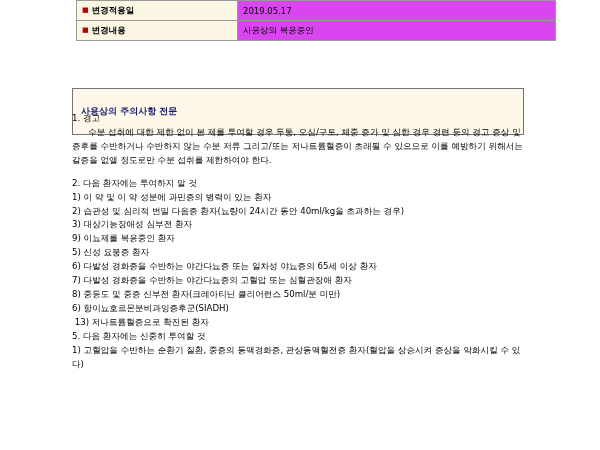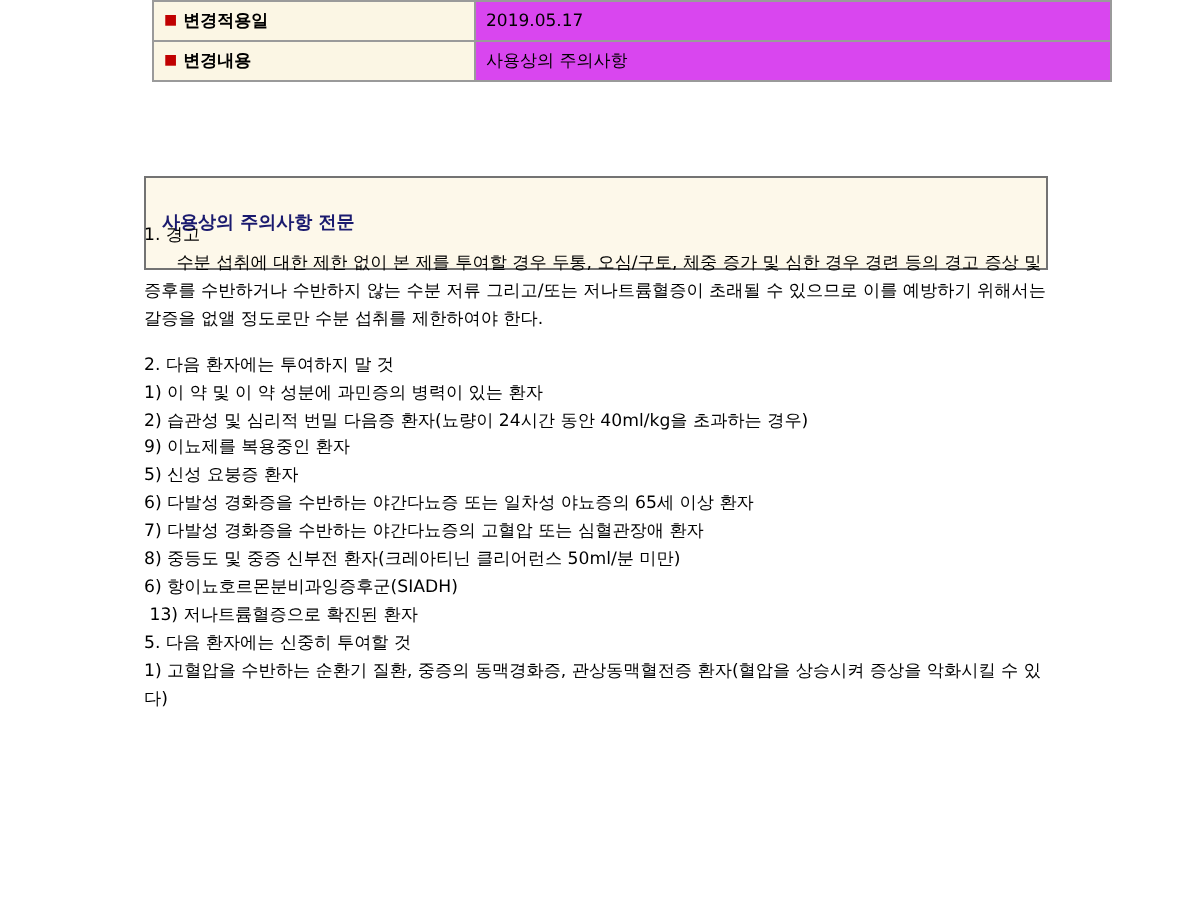--- a/index.html
+++ b/index.html
@@ -93,33 +93,34 @@
 <div class="page">
 
   <table class="top-table">
     <tbody>
       <tr>
         <td class="label"><span class="bullet">■</span><span>변경적용일</span></td>
         <td class="value">2019.05.17</td>
       </tr>
       <tr>
         <td class="label"><span class="bullet">■</span><span>변경내용</span></td>
-        <td class="value">사용상의 주의사항</td>
+        <td class="value">사용상의 복용중인</td>
       </tr>
     </tbody>
   </table>
 
   <div class="section-box">사용상의 주의사항 전문</div>
 
   <div class="body-text">
     <p>1. 경고</p>
     <p class="p-indent">   수분 섭취에 대한 제한 없이 본 제를 투여할 경우 두통, 오심/구토, 체중 증가 및 심한 경우 경련 등의 경고 증상 및 증후를 수반하거나 수반하지 않는 수분 저류 그리고/또는 저나트륨혈증이 초래될 수 있으므로 이를 예방하기 위해서는 갈증을 없앨 정도로만 수분 섭취를 제한하여야 한다.</p>
     <p class="p-gap">2. 다음 환자에는 투여하지 말 것</p>
     <p>1) 이 약 및 이 약 성분에 과민증의 병력이 있는 환자</p>
     <p>2) 습관성 및 심리적 번밀 다음증 환자(뇨량이 24시간 동안 40ml/kg을 초과하는 경우)</p>
+    <p>3) 대상기능장애성 심부전 환자</p>
     <p>9) 이뇨제를 복용중인 환자</p>
     <p>5) 신성 요붕증 환자</p>
     <p>6) 다발성 경화증을 수반하는 야간다뇨증 또는 일차성 야뇨증의 65세 이상 환자</p>
     <p>7) 다발성 경화증을 수반하는 야간다뇨증의 고혈압 또는 심혈관장애 환자</p>
     <p>8) 중등도 및 중증 신부전 환자(크레아티닌 클리어런스 50ml/분 미만)</p>
     <p>6) 항이뇨호르몬분비과잉증후군(SIADH)</p>
     <p> 13) 저나트륨혈증으로 확진된 환자</p>
     <p>5. 다음 환자에는 신중히 투여할 것</p>
     <p>1) 고혈압을 수반하는 순환기 질환, 중증의 동맥경화증, 관상동맥혈전증 환자(혈압을 상승시켜 증상을 악화시킬 수 있다)</p>
   </div>

